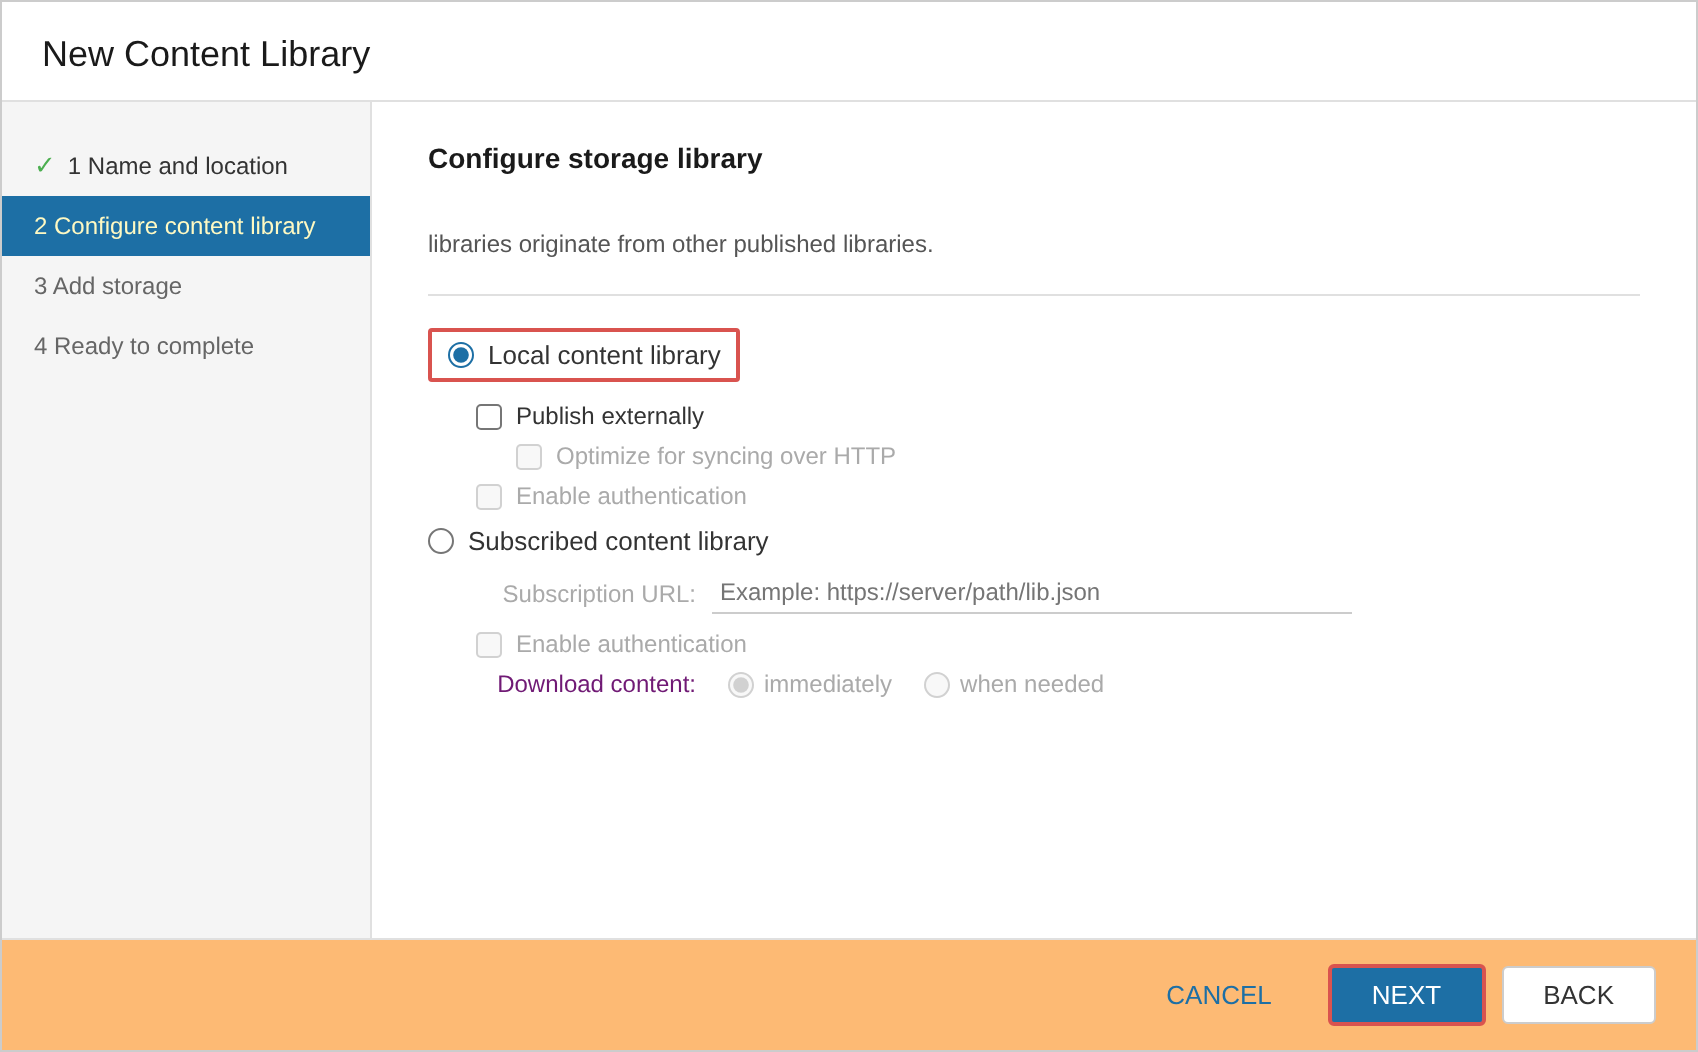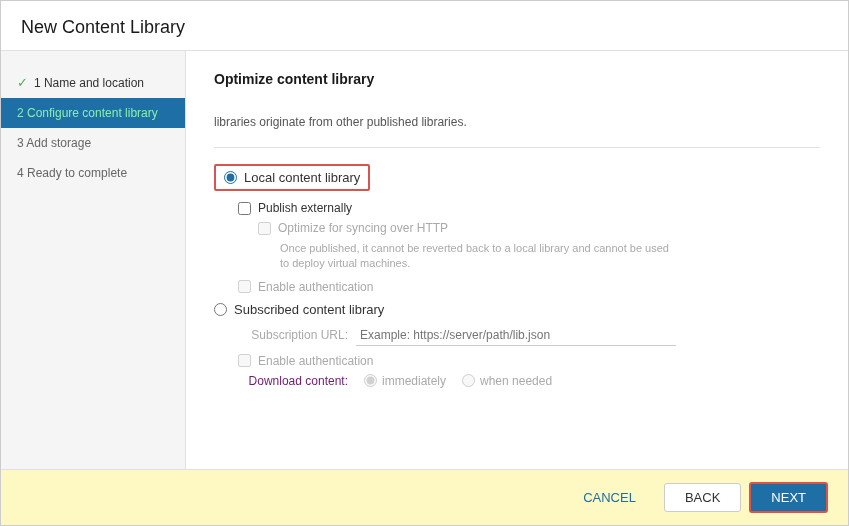--- a/index.html
+++ b/index.html
@@ -42,21 +42,21 @@
     .sidebar-item {
       padding: 8px 16px;
       font-size: 12px;
       color: #666;
       display: flex;
       align-items: center;
       gap: 6px;
     }
     .sidebar-item.active {
       background: #1d6fa5;
-      color: #86efac;
+      color: #fef9c3;
     }
     .sidebar-item.completed {
       color: #333;
     }
     .sidebar-item .check-icon {
       color: #4caf50;
       font-size: 13px;
     }
     .main-content {
       flex: 1;
@@ -165,21 +165,21 @@
       font-size: 12px;
       color: #aaa;
     }
     .dialog-footer {
       display: flex;
       justify-content: flex-end;
       align-items: center;
       padding: 12px 20px;
       border-top: 1px solid #e0e0e0;
       gap: 8px;
-      background: #fef9c3;
+      background: #fdba74;
     }
     .btn {
       padding: 6px 20px;
       font-size: 13px;
       cursor: pointer;
       border-radius: 3px;
     }
     .btn-cancel {
       background: transparent;
       border: none;
@@ -216,21 +216,21 @@
       </div>
       <div class="sidebar-item">
         <span>3 Add storage</span>
       </div>
       <div class="sidebar-item">
         <span>4 Ready to complete</span>
       </div>
     </div>
 
     <div class="main-content">
-      <div class="section-title">Optimize content library</div>
+      <div class="section-title">Configure storage library</div>
       <div class="section-desc">
         <br>
         <span>libraries originate from other published libraries.</span>
       </div>
       <hr class="divider">
 
       
       <div class="radio-option highlighted">
         <input type="radio" name="library-type" id="local-radio" checked="" style="">
         <label for="local-radio">Local content library</label>
@@ -240,24 +240,20 @@
       <div class="sub-options">
         <div class="checkbox-option">
           <input type="checkbox" id="publish-externally" style="">
           <label for="publish-externally">Publish externally</label>
         </div>
 
         <div class="nested-options">
           <div class="checkbox-option disabled">
             <input type="checkbox" id="optimize" disabled="" style="">
             <label for="optimize">Optimize for syncing over HTTP</label>
-          </div>
-          <div class="nested-desc">
-            <span>Once published, it cannot be reverted back to a local library and cannot be used</span><br>
-            <span>to deploy virtual machines.</span>
           </div>
         </div>
 
         <div class="checkbox-option disabled">
           <input type="checkbox" id="enable-auth-local" disabled="" style="">
           <label for="enable-auth-local">Enable authentication</label>
         </div>
       </div>
 
       
@@ -288,16 +284,16 @@
             <input type="radio" name="download-when" id="when-needed" disabled="" style="">
             <label for="when-needed">when needed</label>
           </div>
         </div>
       </div>
     </div>
   </div>
 
   <div class="dialog-footer">
     <button class="btn btn-cancel">CANCEL</button>
+    <button class="btn btn-next">NEXT</button>
     <button class="btn btn-back">BACK</button>
-    <button class="btn btn-next">NEXT</button>
   </div>
 </div>
 
 </body></html>

